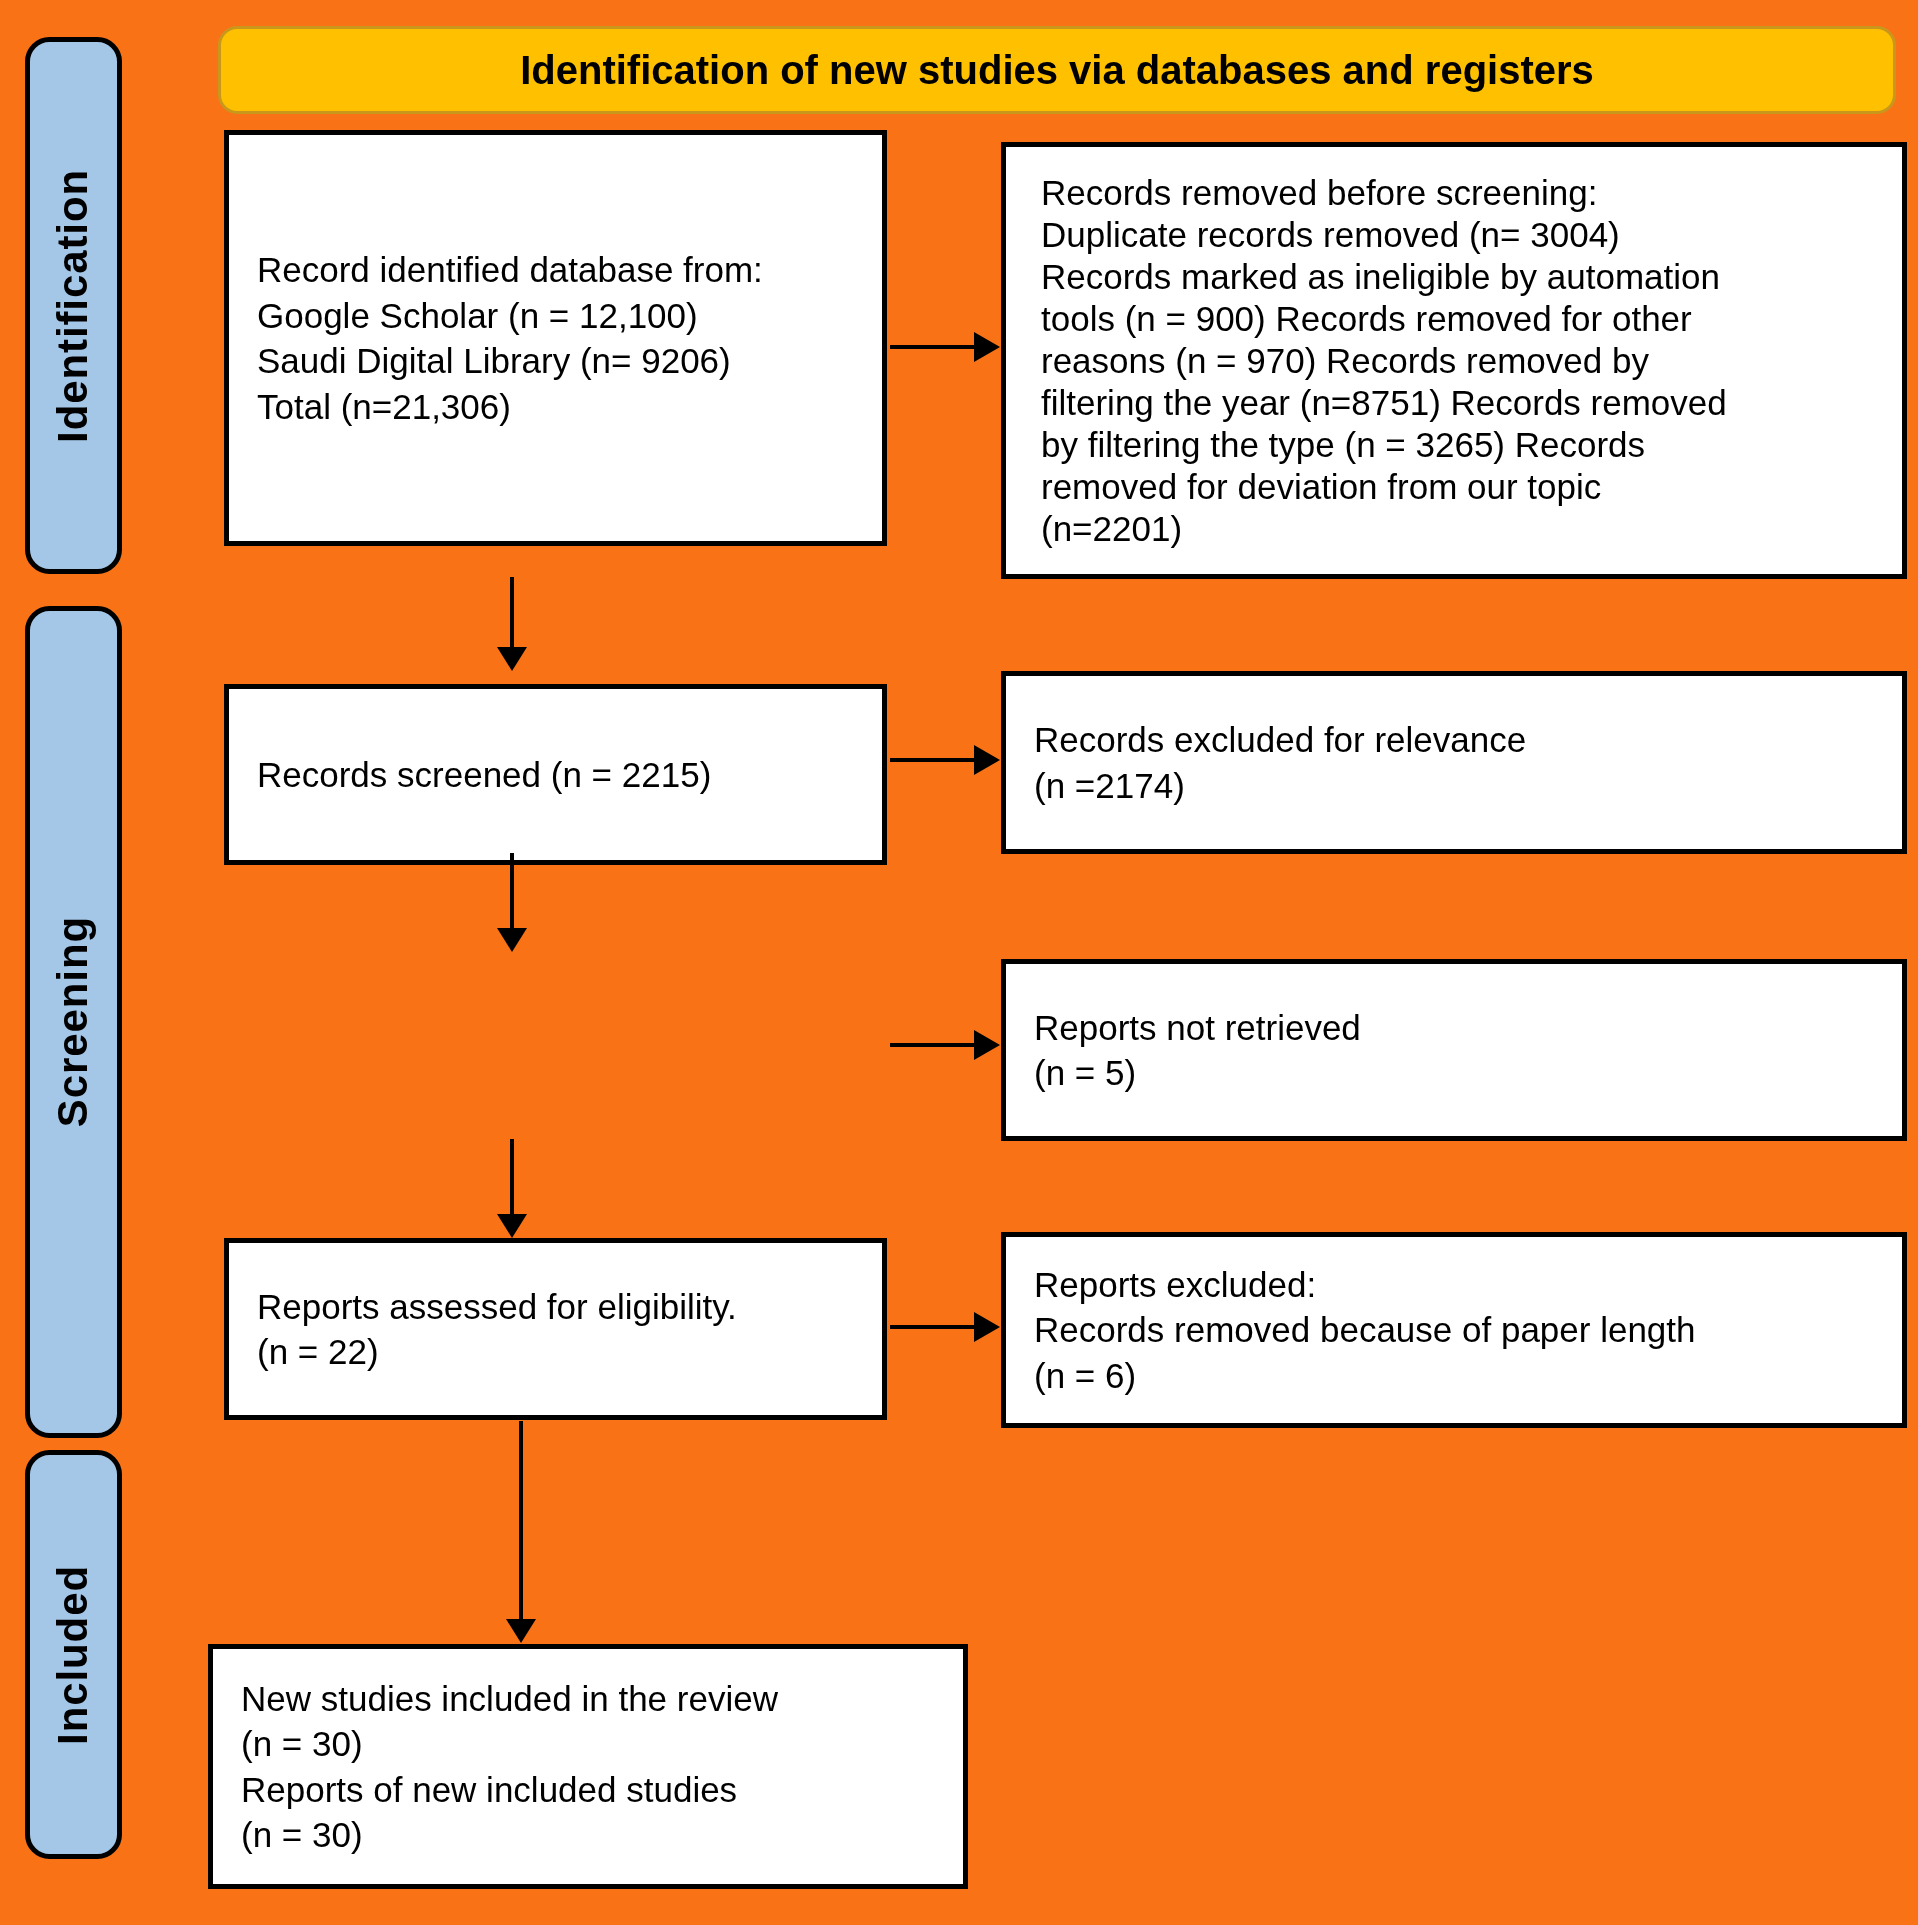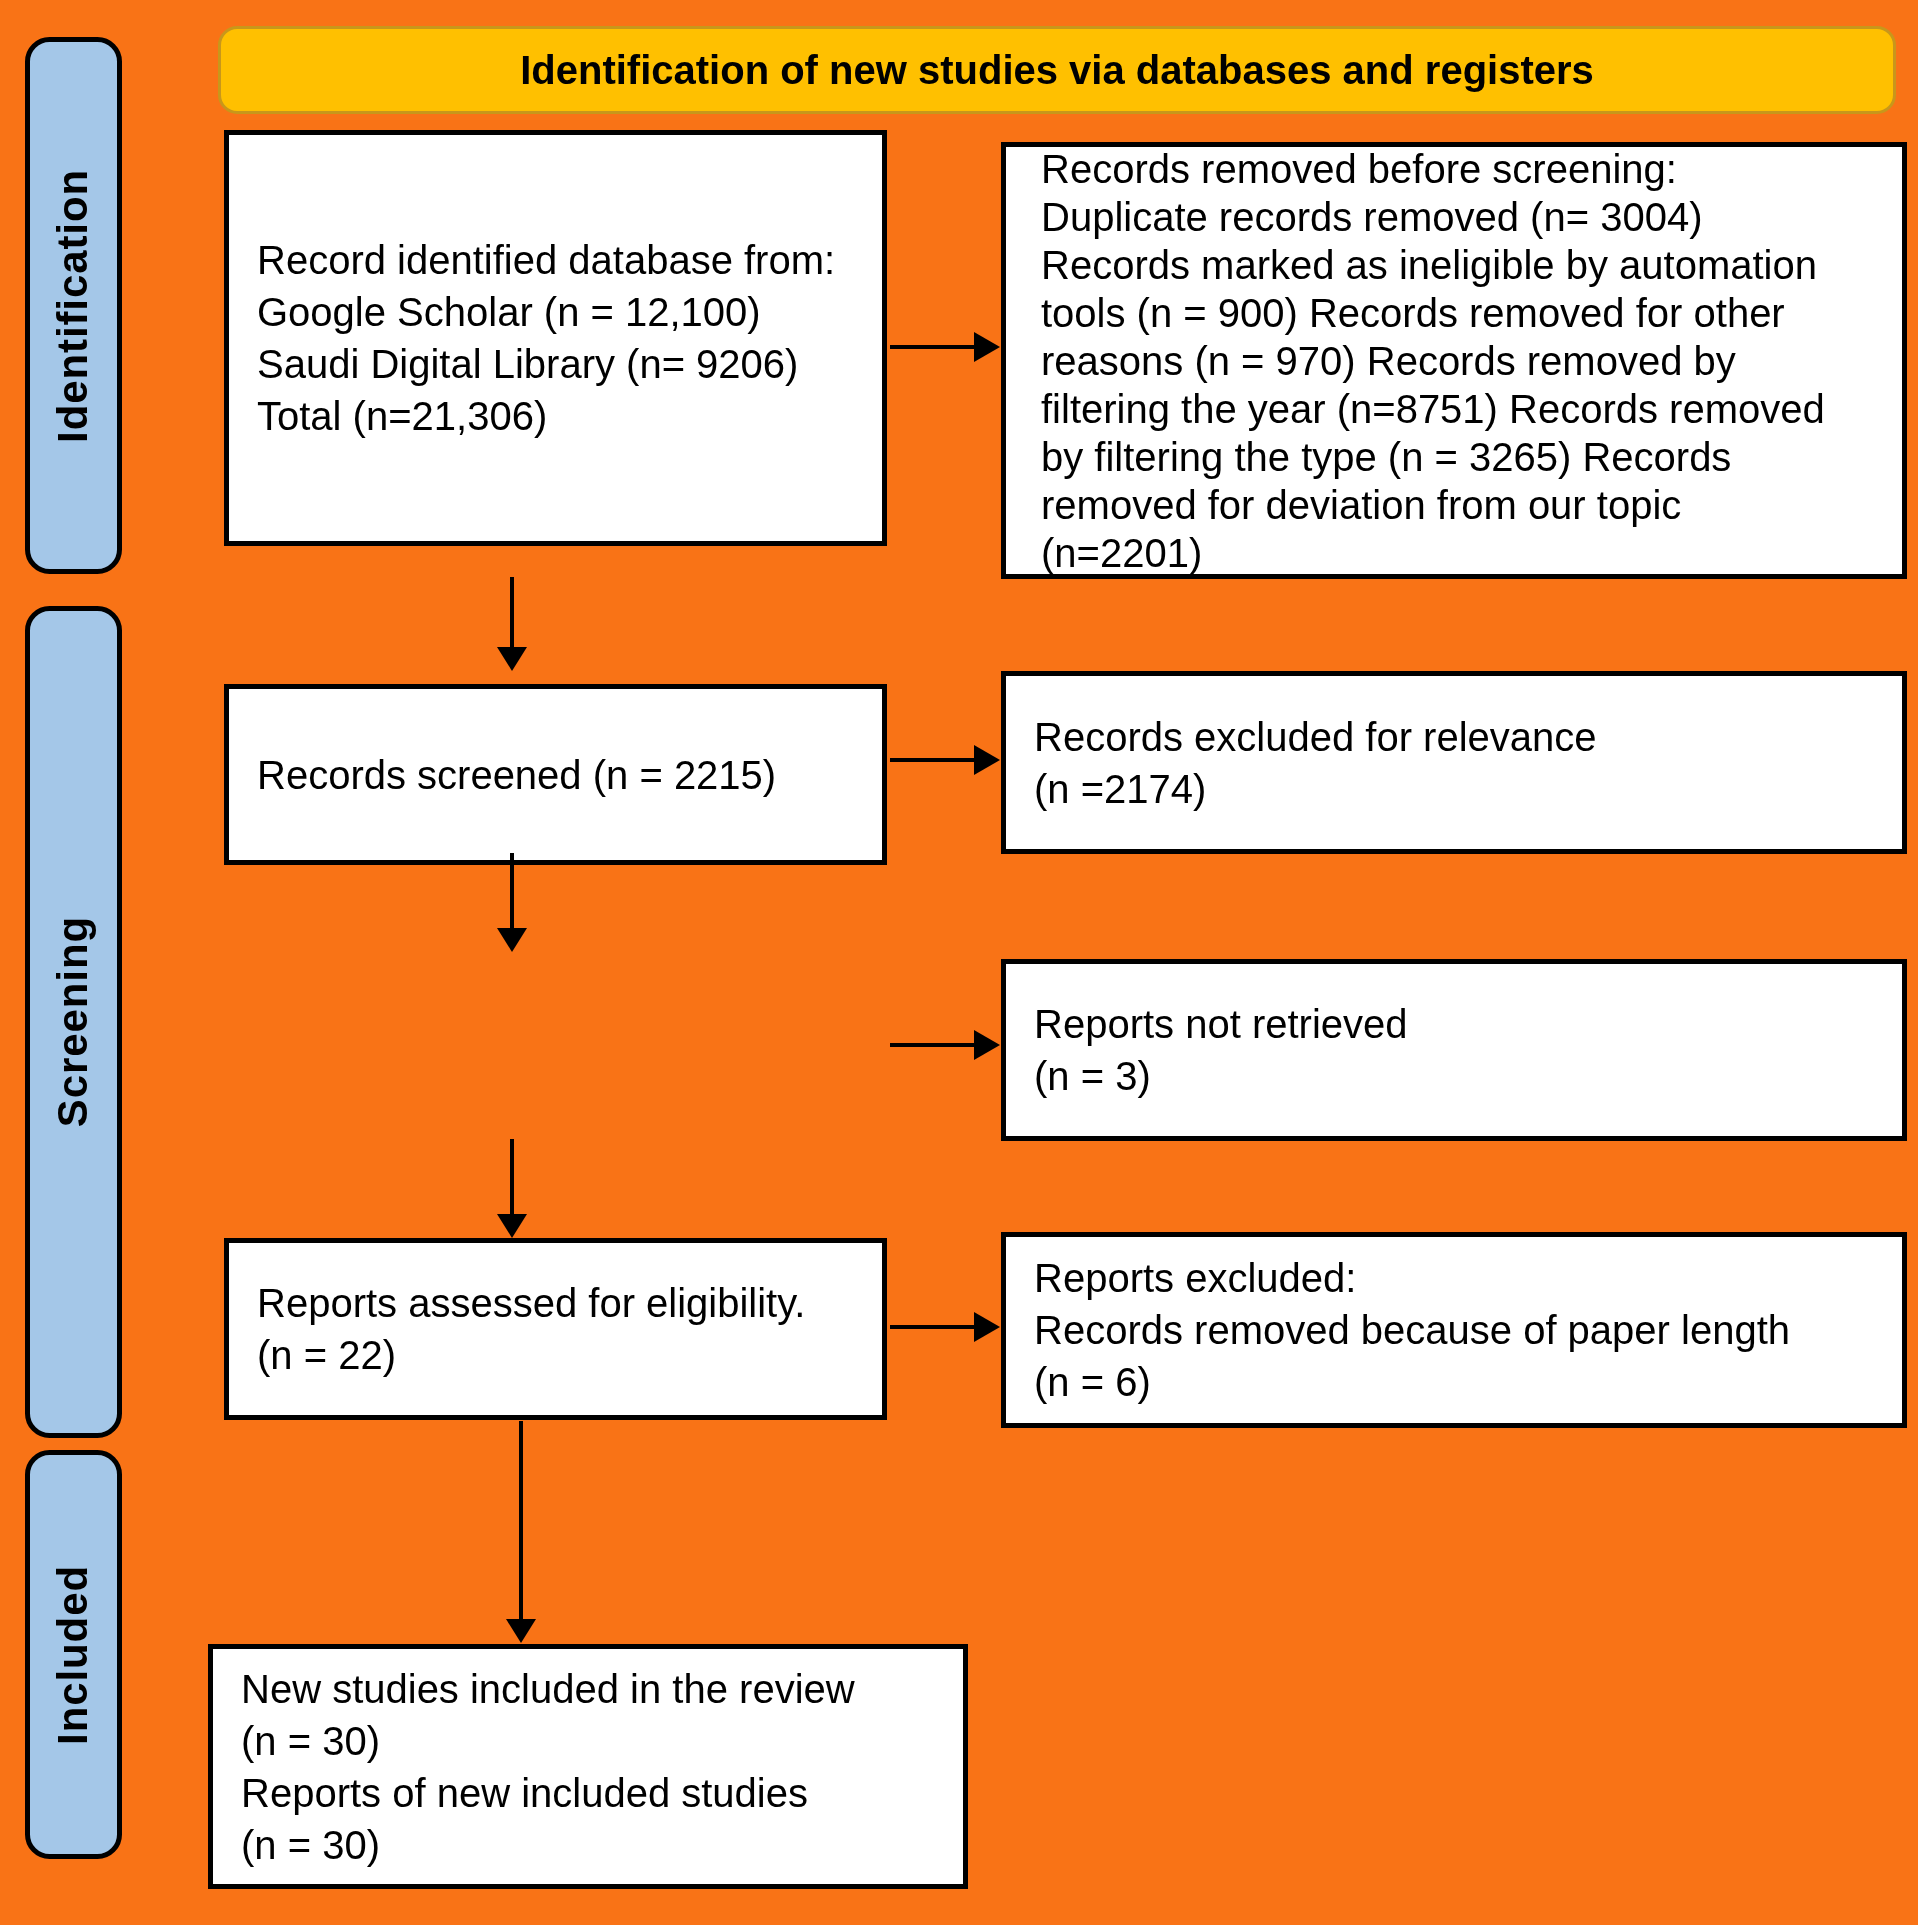--- a/index.html
+++ b/index.html
@@ -29,21 +29,21 @@
     font-size:42px; font-weight:bold; letter-spacing:0.9px;
   }
   .box {
     position:absolute;
     background:#fff; border:5.3px solid #000;
     box-sizing:border-box;
     display:flex; align-items:center;
   }
   .box-text {
     white-space:pre-line;
-    font-size:40px; line-height:1.3;
+    font-size:35px; line-height:1.3;
     padding-left:28px; padding-right:16px;
   }
   .box-text.tight { line-height:1.2; padding-left:35px; }
   .h-arrow { position:absolute; height:3.5px; background:#000; }
   .h-arrow::after {
     content:""; position:absolute; right:-25.5px; top:50%;
     transform:translateY(-50%);
     width:0; height:0;
     border-left:26px solid #000;
     border-top:15px solid transparent;
@@ -99,21 +99,21 @@
   <div class="box" style="left:224px; top:671px; width:663px; height:181px;margin-top:13px;">
     <div class="box-text">Records screened (n = 2215)</div>
   </div>
   <div class="box" style="left:1001px; top:671px; width:906px; height:183px;">
     <div class="box-text">Records excluded for relevance
 (n =2174)</div>
   </div>
 
   <div class="box" style="left:1001px; top:959px; width:906px; height:182px;">
     <div class="box-text">Reports not retrieved
-(n = 3)</div>
+(n = 5)</div>
   </div>
 
   <div class="box" style="left:224px; top:1238px; width:663px; height:182px;">
     <div class="box-text">Reports assessed for eligibility.
 (n = 22)</div>
   </div>
   <div class="box" style="left:1001px; top:1232px; width:906px; height:196px;">
     <div class="box-text">Reports excluded:
 Records removed because of paper length
 (n = 6)</div>

